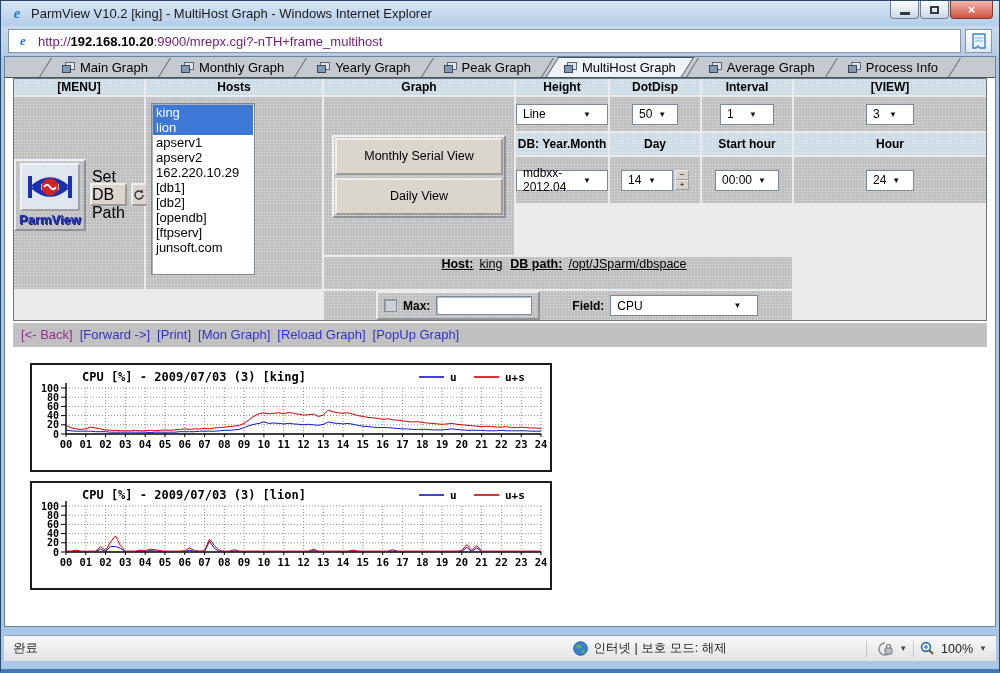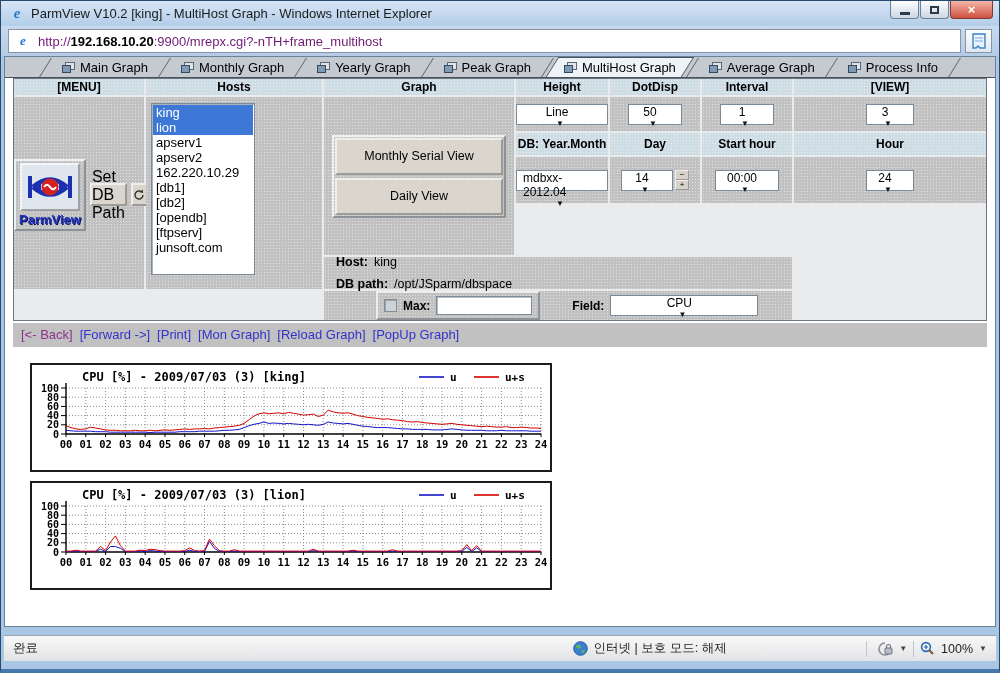--- a/index.html
+++ b/index.html
@@ -63,28 +63,28 @@
           display:flex; align-items:center; justify-content:center; gap:5px; cursor:default; }
   .mbtn:first-of-type { margin-top:5px; }
 
   .hosts-cell { grid-row:2 / span 5; align-items:flex-start; justify-content:flex-start; padding:6px 0 0 5px; }
   .hostlist { width:104px; height:172px; background:#fff; border:1px solid #7d8a96;
               box-shadow:inset 1px 1px 0 #a9b2ba; font-size:13px; padding:1px; overflow:hidden; }
   .hostitem { height:15px; line-height:15px; padding:0 3px; white-space:nowrap; }
   .hostitem.selected { background:#3d78d6; color:#fff; }
 
   .dd { background:#fff; border:1px solid #7a8a99; height:21px; display:flex; align-items:center;
-        justify-content:space-between; padding:0 16px 0 6px; font-size:12px; cursor:default;flex-direction:column; }
+        justify-content:space-between; padding:0 16px 0 6px; font-size:12px; cursor:default; }
   .dd-arrow { font-size:8px; color:#111; margin-left:6px; }
   .spinner { display:flex; flex-direction:column; margin-left:2px; }
   .spinbtn { width:14px; height:10px; background:#d6d2ca; border:1px outset #eee; font-size:8px;
              line-height:7px; text-align:center; cursor:default; }
 
-  .hostinfo-cell { grid-column:3 / span 4; flex-direction:column; align-items:flex-start;
-                   justify-content:center; padding-left:12px; gap:8px; font-size:12.5px; }
+  .hostinfo-cell { grid-column:3 / span 4; flex-direction:row; align-items:flex-start;
+                   justify-content:center; padding-left:12px; gap:8px; font-size:12.5px;text-decoration:underline; }
   .hostinfo-cell b { margin-right:6px; }
 
   .maxfield-cell { grid-column:3 / span 4; justify-content:flex-start; padding-left:52px; gap:32px; }
   .outline-box { border:2px solid #ededed; border-right-color:#909498; border-bottom-color:#909498;
                  display:flex; align-items:center; gap:6px; padding:3px 6px; }
   .checkbox { width:13px; height:13px; background:#ccd2d8; border:1px solid #848e98;
               box-shadow:inset 1px 1px 0 #9aa2aa; display:inline-block; }
   .max-input { width:96px; height:19px; border:1px solid #7a8a99; box-shadow:inset 1px 1px 0 #b6bec6;
                background:#fff; font-size:12px; padding:0 3px; }
   .fieldgrp { display:flex; align-items:center; gap:6px; }
@@ -280,21 +280,21 @@
         </div>
       </div>
 
       <div class="cell tex">
         <div class="dd" style="width:104px">
           <span>Line</span>
           <span class="dd-arrow">▼</span>
         </div>
       </div>
       <div class="cell tex">
-        <div class="dd" style="width:54px">
+        <div class="dd" style="width:46px">
           <span>50</span>
           <span class="dd-arrow">▼</span>
         </div>
       </div>
       <div class="cell tex">
         <div class="dd" style="width:54px">
           <span>1</span>
           <span class="dd-arrow">▼</span>
         </div>
       </div>

